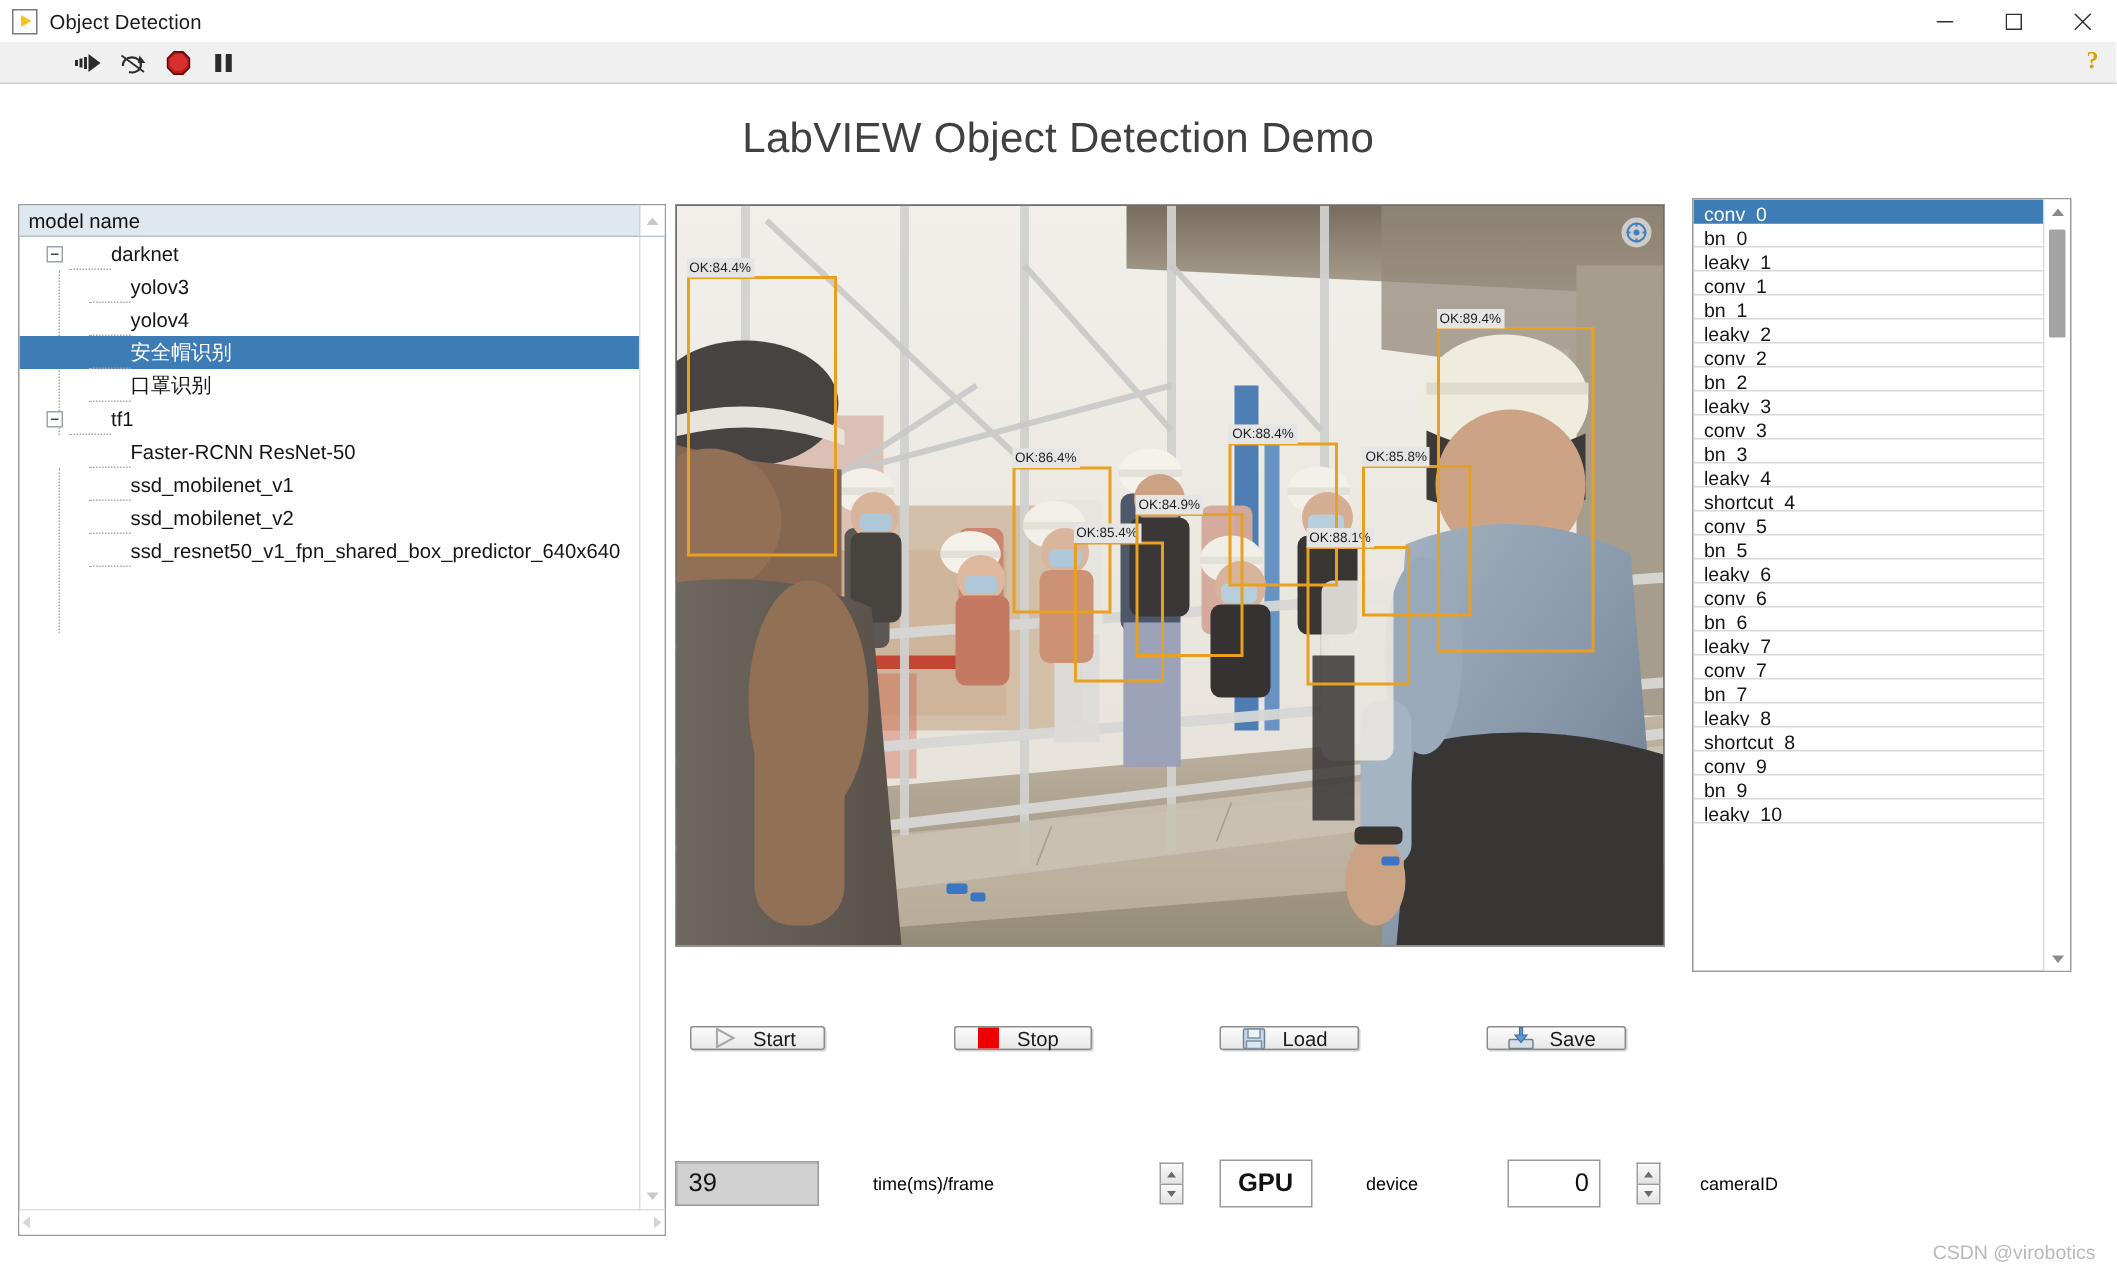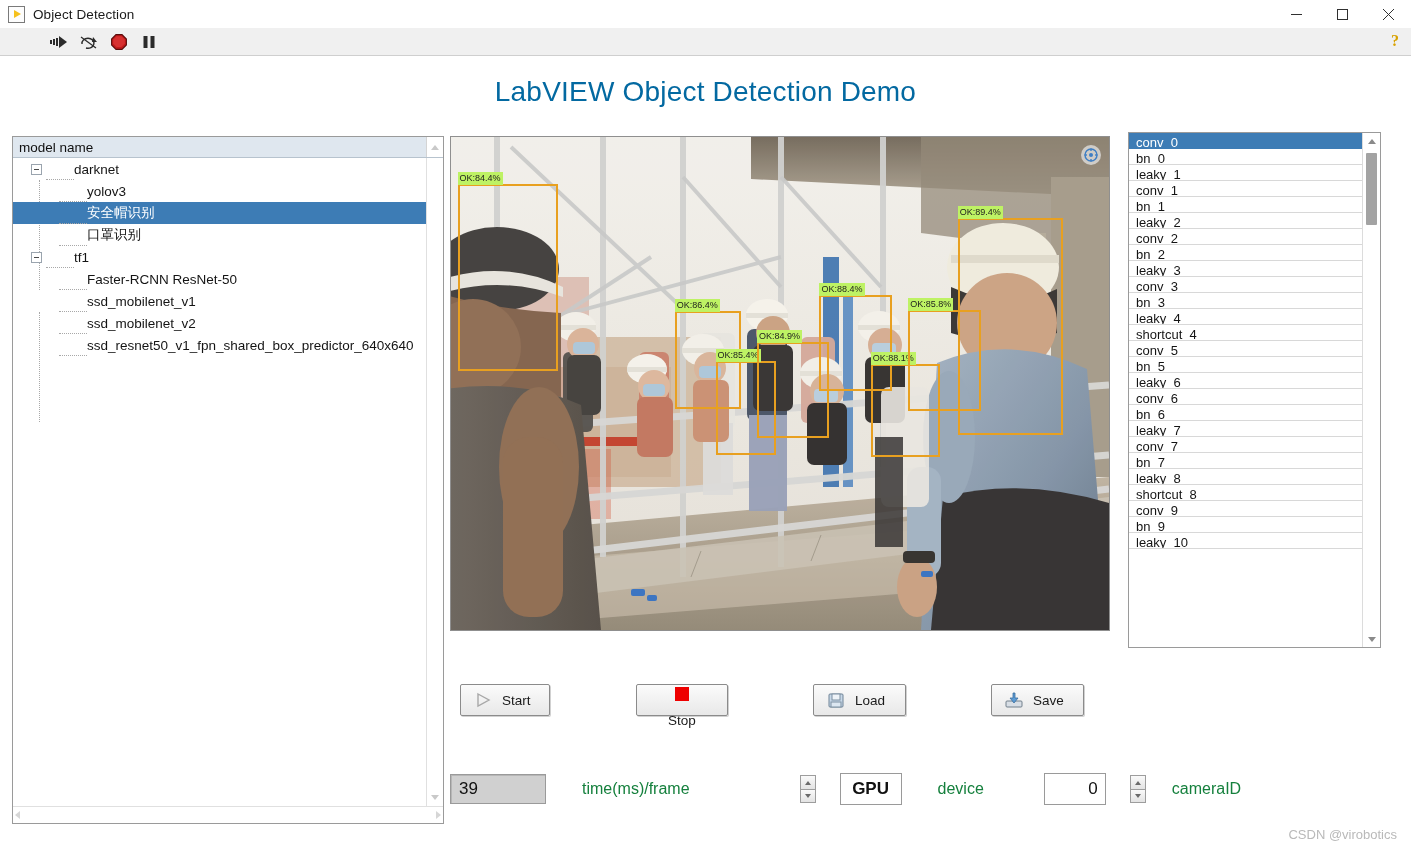--- a/index.html
+++ b/index.html
@@ -54,21 +54,21 @@
   .help-q {
     position:absolute; right:12px; top:4px;
     color:#d8a200; font-size:16px; font-weight:bold;
     font-family:"Liberation Serif", serif;
   }
 
   
   .page-title {
     text-align:center;
     font-size:28px;
-    color:#0369a1;
+    color:#404040;
     font-weight:normal;
     margin-top:20px;
     letter-spacing:.2px;
   }
 
   
   .main { position:absolute; left:0; top:124px; width:1411px; height:724px; }
 
   
   .tree-panel {
@@ -147,49 +147,49 @@
     background:rgba(232,232,232,.72);
     display:flex; align-items:center; justify-content:center;
   }
   .det {
     position:absolute;
     border:2px solid #e8a020;
     box-sizing:border-box;
   }
   .det .tag {
     position:absolute; left:-2px; top:-14px;
-    background:#bef264; color:#1d1d1d;
+    background:#e5e5e5; color:#1d1d1d;
     font-size:9px; line-height:13px;
     padding:0 2px; white-space:nowrap;
     font-family:"Liberation Sans", sans-serif;
   }
 
   
   .btnrow { position:absolute; left:450px; top:560px; width:660px; height:34px; }
   .lvbtn {
-    position:absolute; top:0; height:32px;
+    position:absolute; top:0; height:16px;
     background:linear-gradient(#fbfbfb,#e8e8e8);
     border:1px solid #8b8b8b; border-radius:2px;
     box-shadow:1px 1px 0 rgba(0,0,0,.18);
     display:flex; align-items:center; gap:10px;
     padding:0 13px;
     font-size:13.5px; color:#1a1a1a;
   }
   .lvbtn .ico { width:18px; height:18px; flex:none; display:flex; align-items:center; justify-content:center; }
 
   
   .numrow { position:absolute; left:450px; top:648px; height:34px; display:flex; align-items:center;gap:24px; }
   .num-box {
     width:96px; height:30px;
     background:#d0d0d0; border:1px solid #9a9a9a;
     display:flex; align-items:center; padding-left:8px;
     font-size:17px; color:#111;
     box-shadow:inset 1px 1px 0 rgba(0,0,0,.12);
   }
-  .num-label { font-size:16px; color:#15803d; margin-left:12px; }
+  .num-label { font-size:12px; color:#000000; margin-left:12px; }
   .spinner { display:flex; flex-direction:column; justify-content:center; width:16px; height:30px; }
   .sp-btn {
     height:14px; border:1px solid #9d9d9d;
     background:linear-gradient(#fafafa,#e3e3e3);
     display:flex; align-items:center; justify-content:center;
   }
   .sp-btn:first-child { border-bottom:none; }
   .enum-box {
     width:62px; height:32px; background:#fff; border:1px solid #9a9a9a;
     display:flex; align-items:center; justify-content:center;
@@ -317,20 +317,27 @@
               <i></i>
             </span>
             <span class="tlabel">darknet</span>
           </div>
           <div class="trow">
             <span style="width:46px;flex:none"></span>
             <span class="hline">
               <i></i>
             </span>
             <span class="tlabel">yolov3</span>
+          </div>
+          <div class="trow">
+            <span style="width:46px;flex:none"></span>
+            <span class="hline">
+              <i></i>
+            </span>
+            <span class="tlabel">yolov4</span>
           </div>
           <div class="trow sel">
             <span style="width:46px;flex:none"></span>
             <span class="hline">
               <i></i>
             </span>
             <span class="tlabel">安全帽识别</span>
           </div>
           <div class="trow">
             <span style="width:46px;flex:none"></span>
@@ -610,21 +617,21 @@
 
   <div class="btnrow" id="btnrow">
       <div class="lvbtn" style="left: 10px; width: 90px;">
         <span class="ico">
           <svg width="16" height="16" viewBox="0 0 16 16">
             <path d="M3 2 L14 8 L3 14 Z" fill="none" stroke="#a8a8a8" stroke-width="1.4"></path>
           </svg>
         </span>
         <span>Start</span>
       </div>
-      <div class="lvbtn" style="left: 186px; width: 92px; flex-direction: column;">
+      <div class="lvbtn" style="left: 186px; width: 92px;">
         <span class="ico">
           <svg width="16" height="16" viewBox="0 0 16 16">
             <rect x="1" y="1" width="14" height="14" fill="#ee0000"></rect>
           </svg>
         </span>
         <span>Stop</span>
       </div>
       <div class="lvbtn" style="left: 363px; width: 93px;">
         <span class="ico">
           <svg width="18" height="17" viewBox="0 0 18 17">

